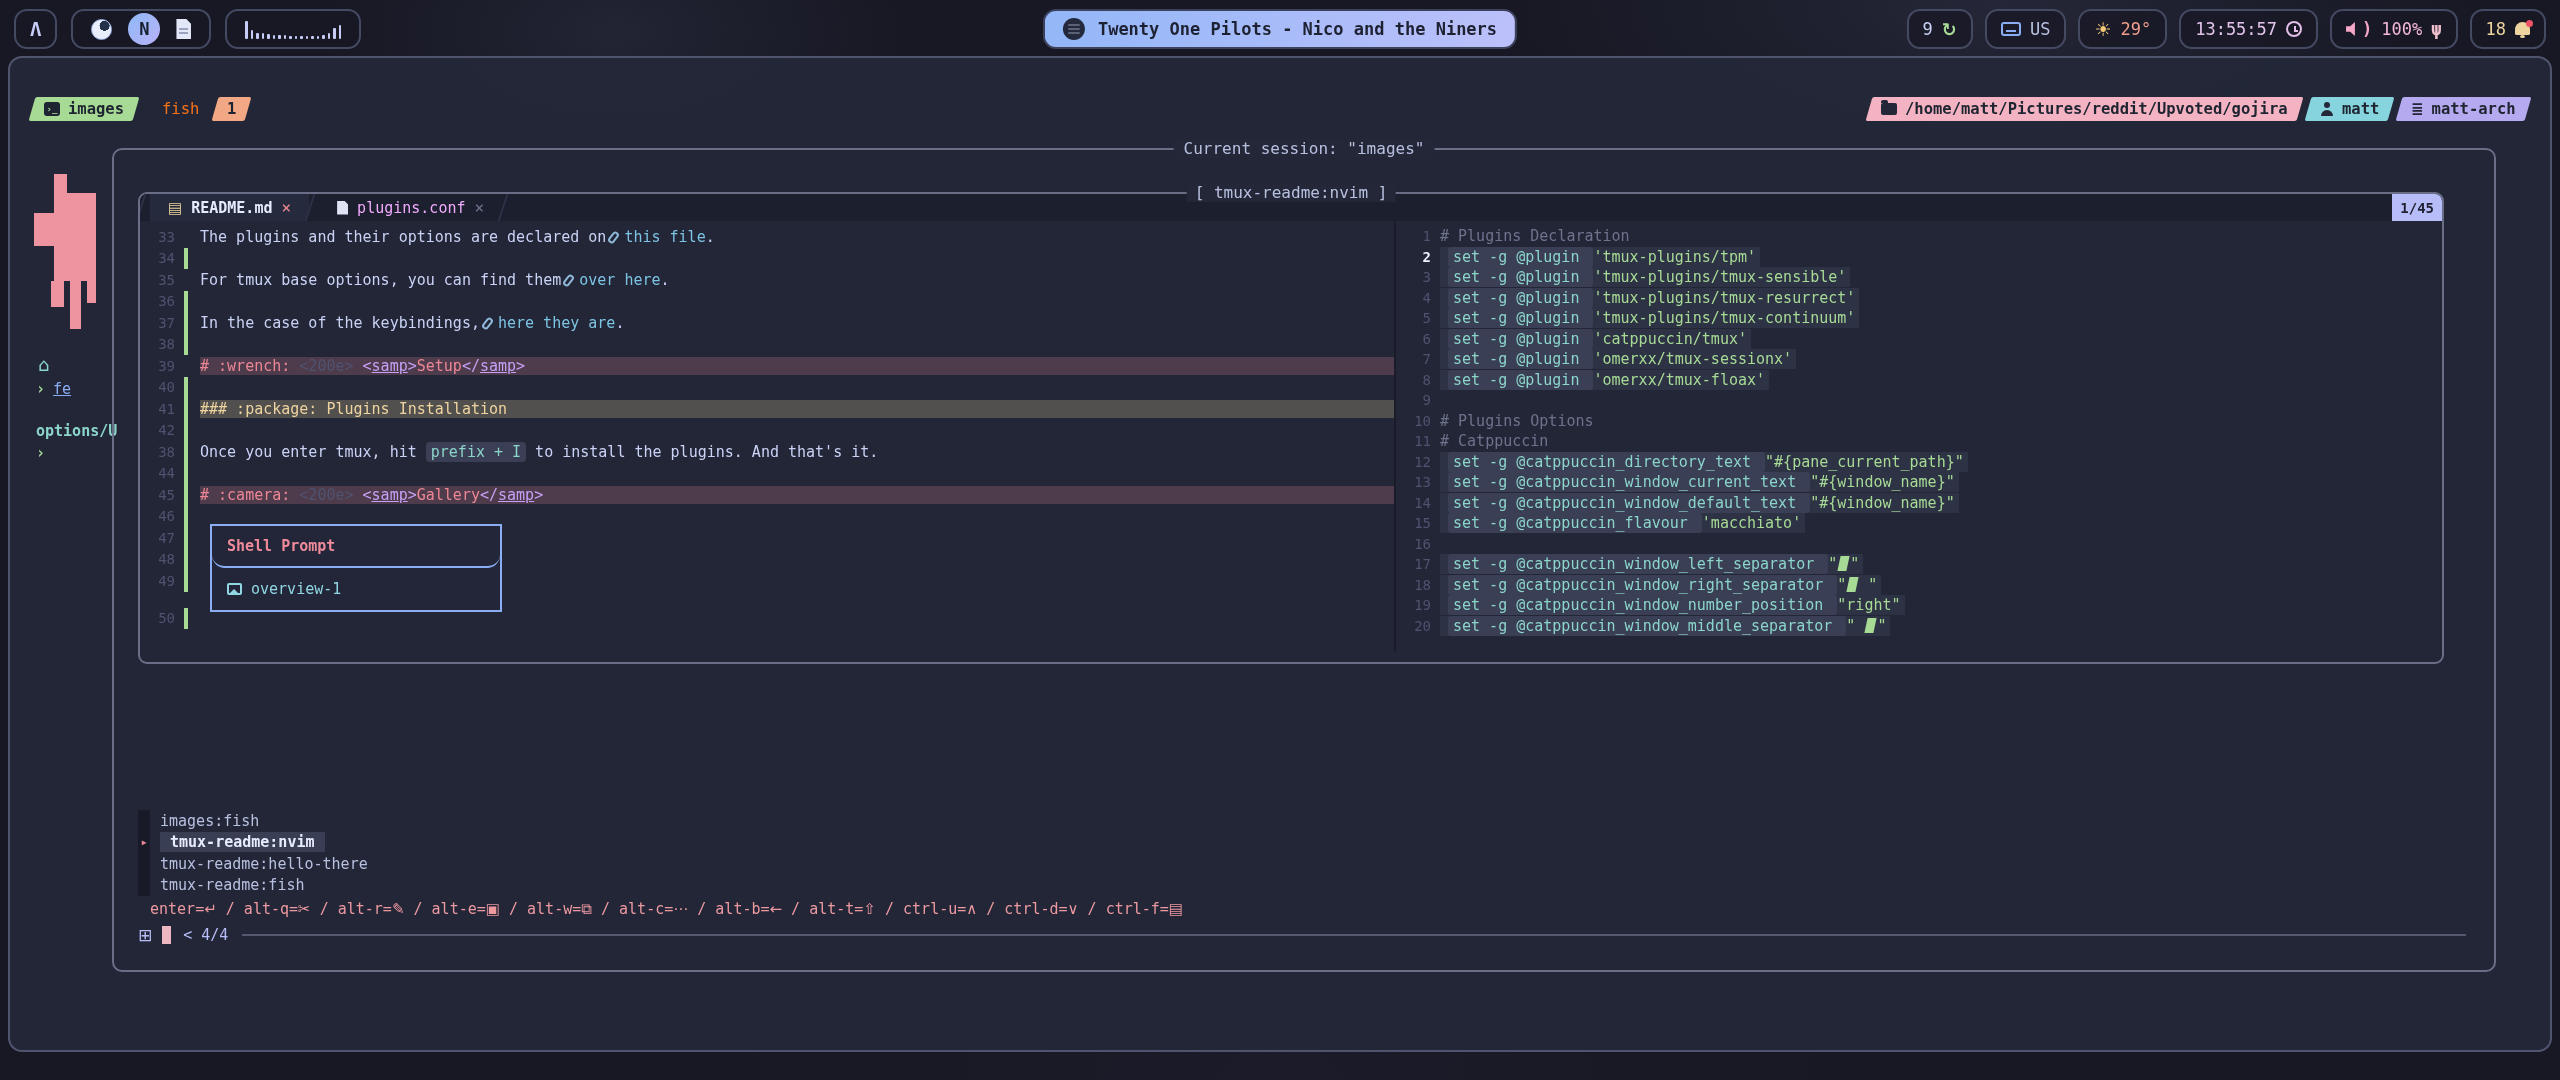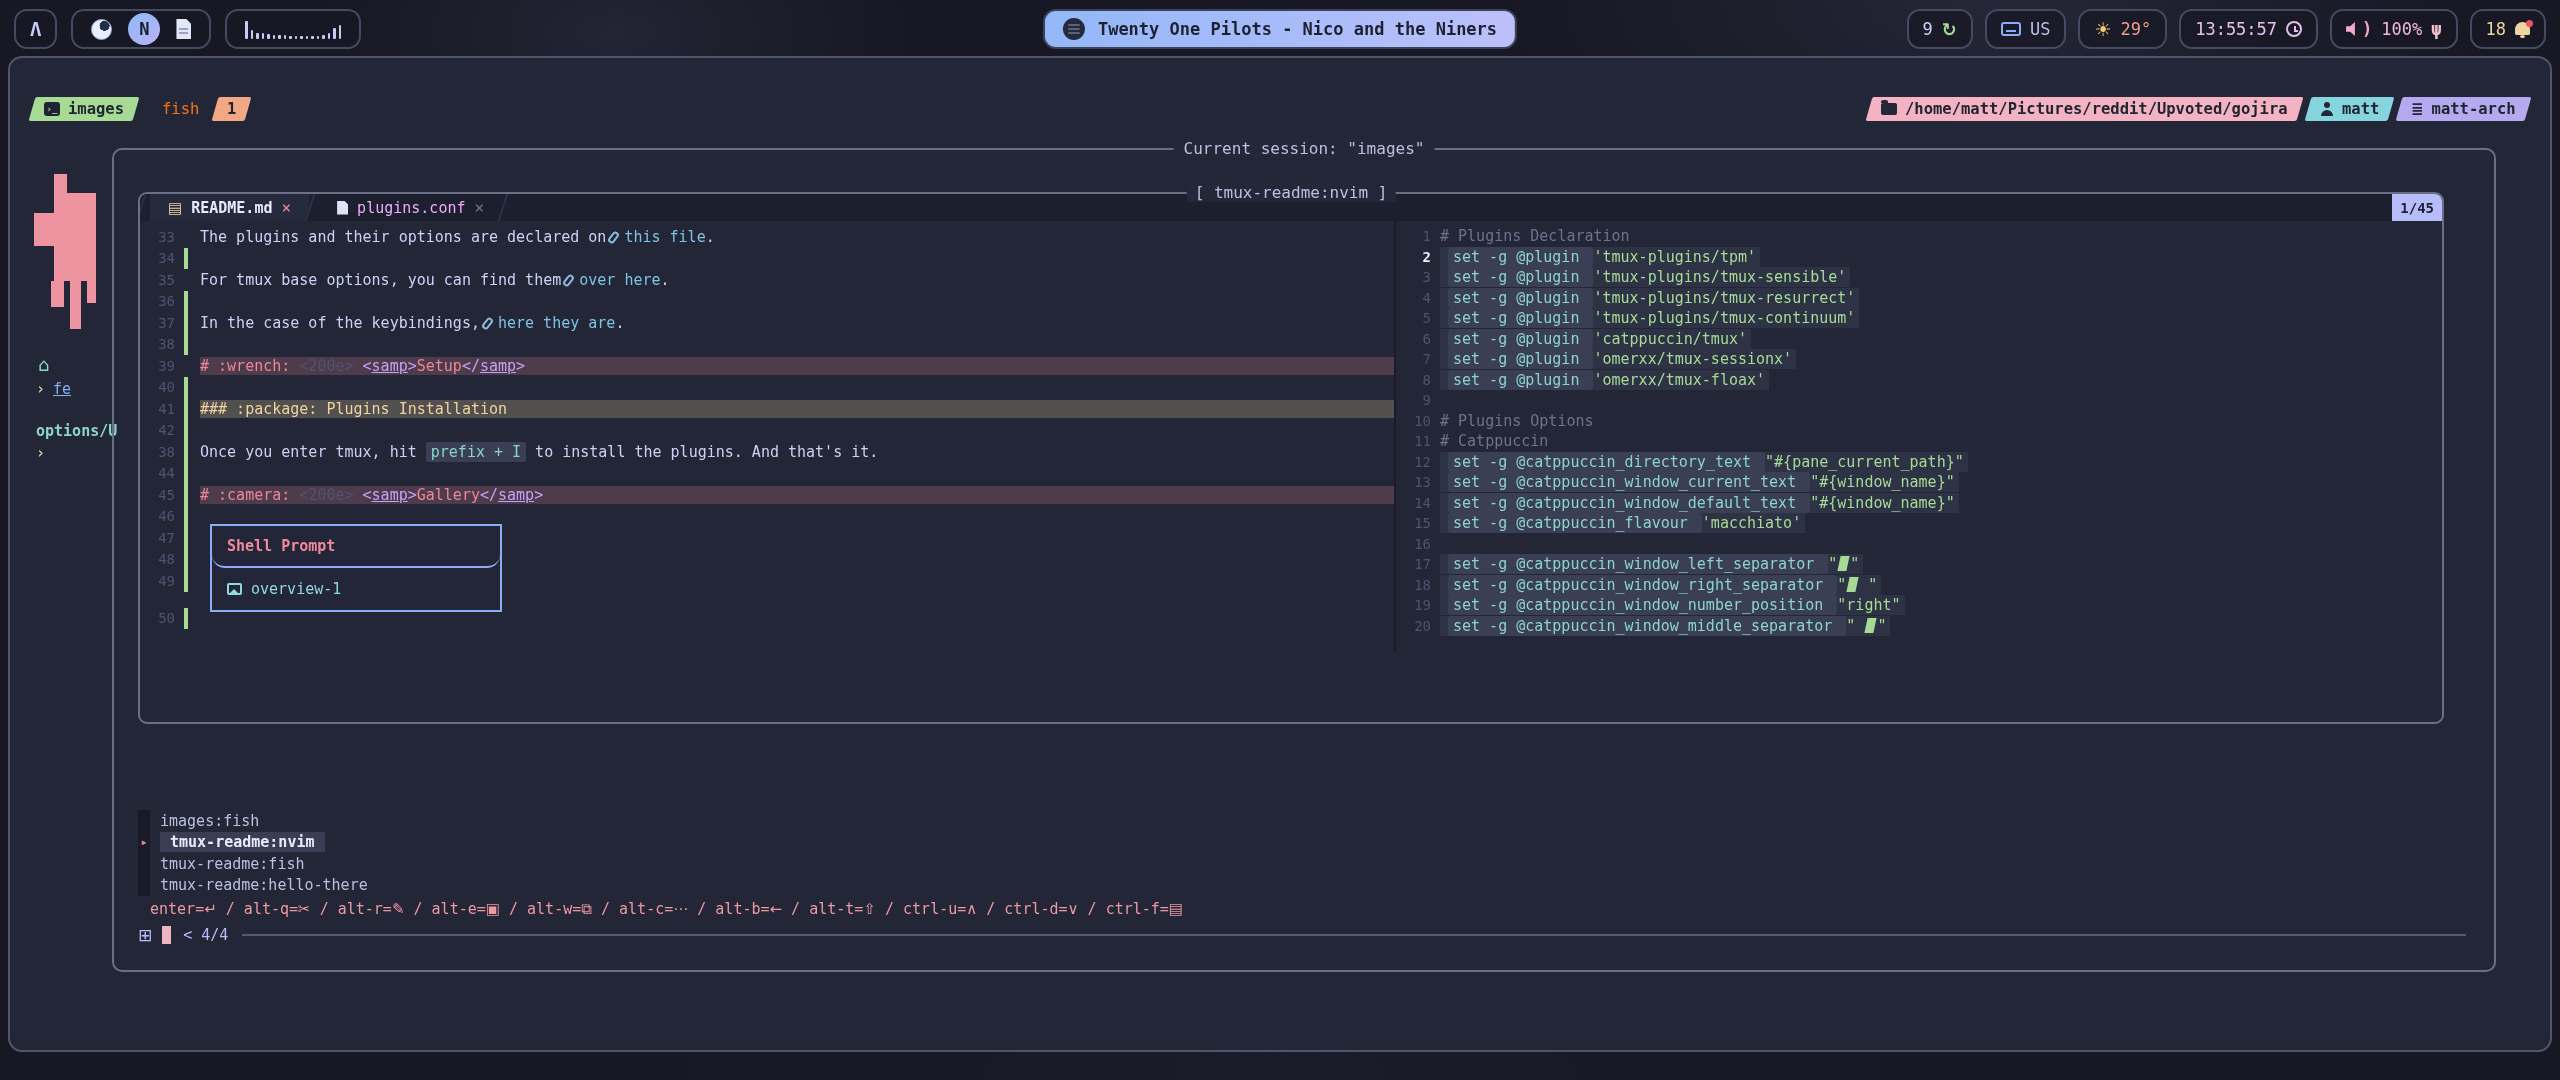--- a/index.html
+++ b/index.html
@@ -94,21 +94,21 @@
   .prompt-line1 { position:absolute; top:206px; left:2px; }
   .prompt-chev { color:#a6da95; font-weight:bold; }
   .prompt-cmd { color:#8aadf4; margin-left:8px;text-decoration:underline; }
   .prompt-dir { position:absolute; top:248px; left:2px; color:#8bd5ca; font-weight:bold; }
   .prompt-line2 { position:absolute; top:270px; left:2px; }
   
   .popup { position:absolute; left:102px; top:90px; width:2384px; height:824px;
     border:2px solid #6a6f87; border-radius:10px; }
   .popup-title { position:absolute; top:-11px; left:50%; transform:translateX(-50%);
     background:#232738; padding:0 10px; color:#b8c0e0; font-size:16px; white-space:nowrap; }
-  .preview { position:absolute; left:24px; top:42px; width:2306px; height:532px;
+  .preview { position:absolute; left:24px; top:42px; width:2306px; height:472px;
     border:2px solid #6a6f87; border-radius:9px; }
   .preview-title { position:absolute; top:-11px; left:50%; transform:translateX(-50%);
     background:#232738; padding:0 8px; color:#b8c0e0; font-size:16px; white-space:nowrap; }
   
   .tabbar { height:27px; background:#1c1f2e; border-radius:7px 7px 0 0; display:flex; align-items:stretch; font-size:15px; overflow:hidden; }
   .tab { display:flex; align-items:center; gap:9px; padding:0 18px; position:relative; }
   .tab-slant { width:10px; background:#1c1f2e; border-left:2px solid #2e3247; transform:skewX(-18deg); }
   .tab.active { background:#262a3d; }
   .tab.active .tab-label { color:#e6ebff; font-weight:bold; }
   .tab .tab-label { color:#f0abfc; }
@@ -514,25 +514,25 @@
             <div class="fzf-row">
               <span class="fgutter"></span>
               <span class="flabel">images:fish</span>
             </div>
             <div class="fzf-row sel">
               <span class="fgutter">▸</span>
               <span class="flabel">tmux-readme:nvim</span>
             </div>
             <div class="fzf-row">
               <span class="fgutter"></span>
-              <span class="flabel">tmux-readme:fish</span>
+              <span class="flabel">tmux-readme:hello-there</span>
             </div>
             <div class="fzf-row">
               <span class="fgutter"></span>
-              <span class="flabel">tmux-readme:hello-there</span>
+              <span class="flabel">tmux-readme:fish</span>
             </div>
           </div>
         <div class="hints" id="fzf-hints"><span>enter=<span class="hicon">↵</span></span><span> / </span><span>alt-q=<span class="hicon">✂</span></span><span> / </span><span>alt-r=<span class="hicon">✎</span></span><span> / </span><span>alt-e=<span class="hicon">▣</span></span><span> / </span><span>alt-w=<span class="hicon">⧉</span></span><span> / </span><span>alt-c=<span class="hicon">⋯</span></span><span> / </span><span>alt-b=<span class="hicon">←</span></span><span> / </span><span>alt-t=<span class="hicon">⇧</span></span><span> / </span><span>ctrl-u=<span class="hicon">∧</span></span><span> / </span><span>ctrl-d=<span class="hicon">∨</span></span><span> / </span><span>ctrl-f=<span class="hicon">▤</span></span></div>
         <div class="fzf-prompt">
           <span class="fp-icon">⊞</span>
           <span class="fp-cursor"></span>
           <span class="fp-counter">&lt; 4/4</span>
           <span class="fp-rule"></span>
         </div>
       </div>

